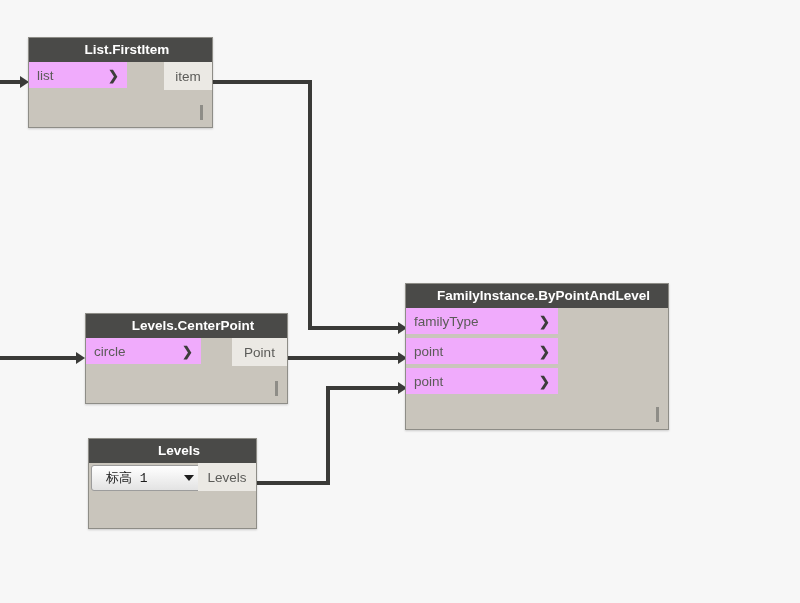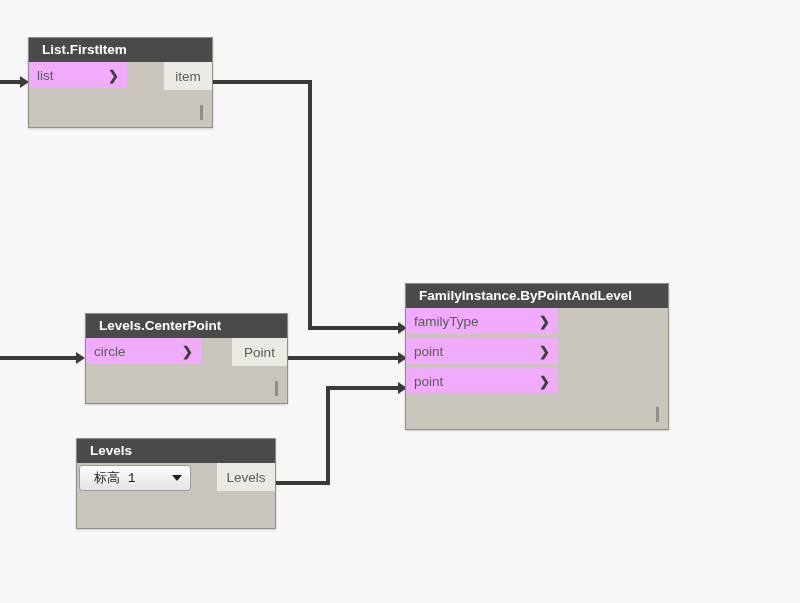--- a/index.html
+++ b/index.html
@@ -35,21 +35,21 @@
     box-sizing: border-box;
     border: 1px solid #8e8d87;
     background: #c9c5bc;
     box-shadow: 0 1px 2px rgba(0,0,0,0.18);
   }
   .node-header {
     background: #4a4a48;
     color: #ffffff;
     font-weight: bold;
     font-size: 13.5px;
-    text-align: left;
+    text-align: center;
     line-height: 24px;
     height: 24px;
     overflow: hidden;
     white-space: nowrap;
     padding-left: 13px;
   }
   .node-body {
     position: relative;
   }
 
@@ -210,21 +210,21 @@
       <div class="port-row">
         <div class="in-port" style="width:152px;">
           <span>point</span>
           <span class="chev">❯</span>
         </div>
       </div>
       <div class="lacing-bar"></div>
     </div>
   </div>
 
-  <div class="node" style="left:76px; top:438px; width:200px; height:91px;">
+  <div class="node" style="left:88px; top:438px; width:169px; height:91px;">
     <div class="node-header">Levels</div>
     <div class="node-body" style="height:65px;">
       <div class="port-row">
         <div class="dropdown" style="left:2px; top:2px; width:112px; height:26px;">
           <span>标高 1</span>
           <span class="caret"></span>
         </div>
         <div class="out-port" style="width:58px;">
           <span>Levels</span>
         </div>

